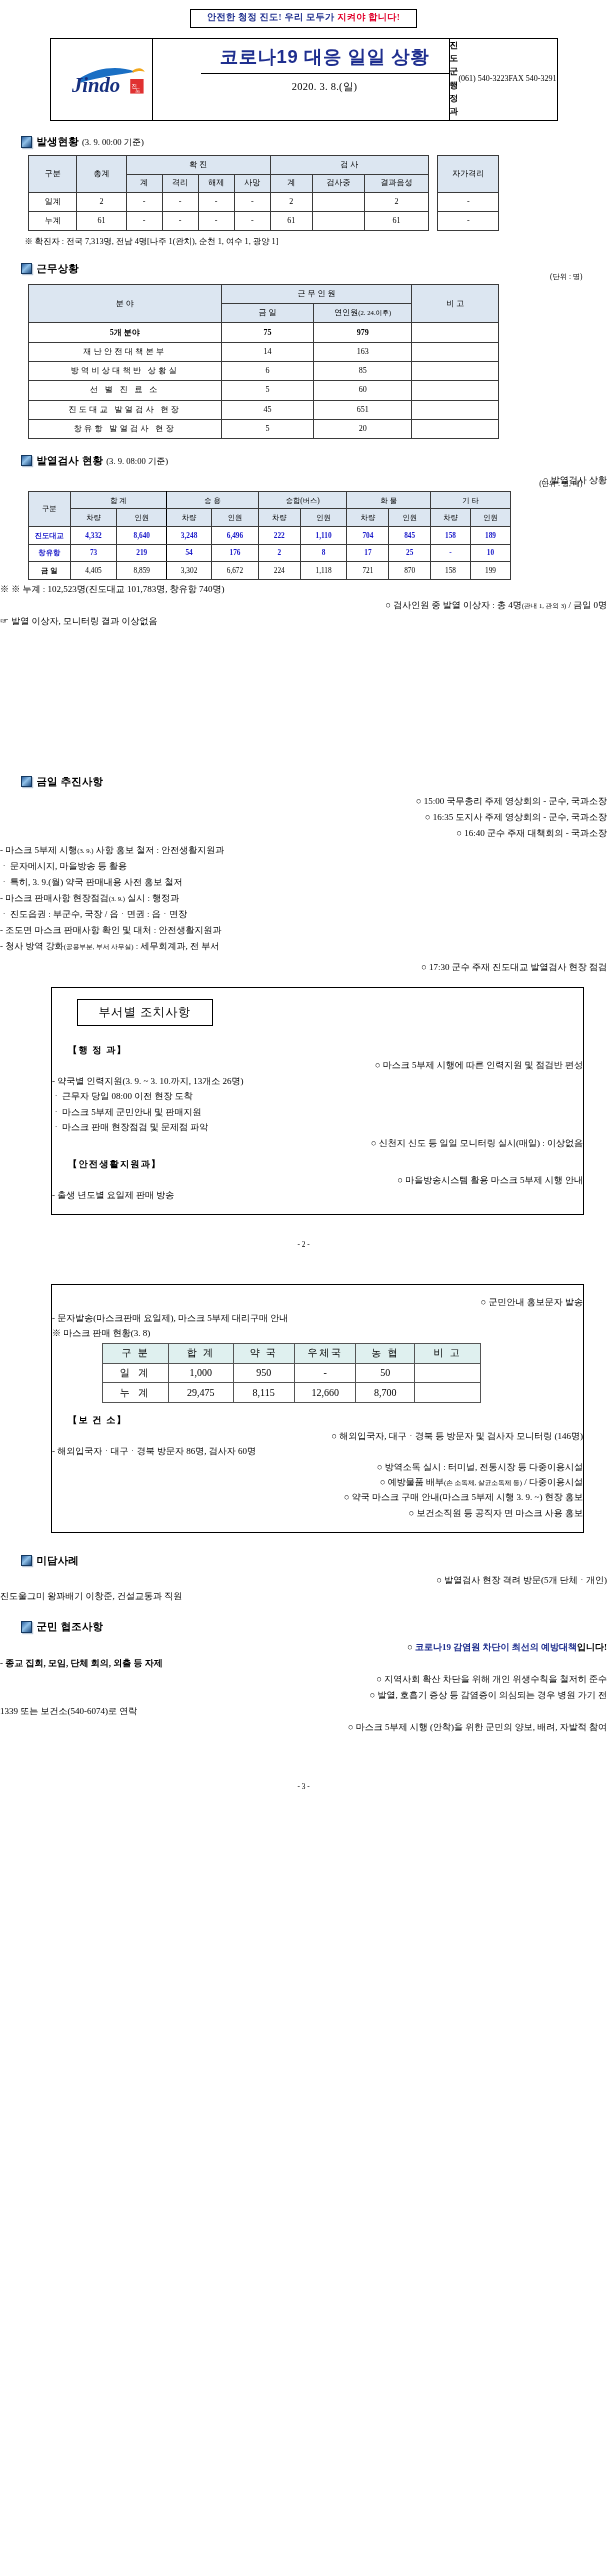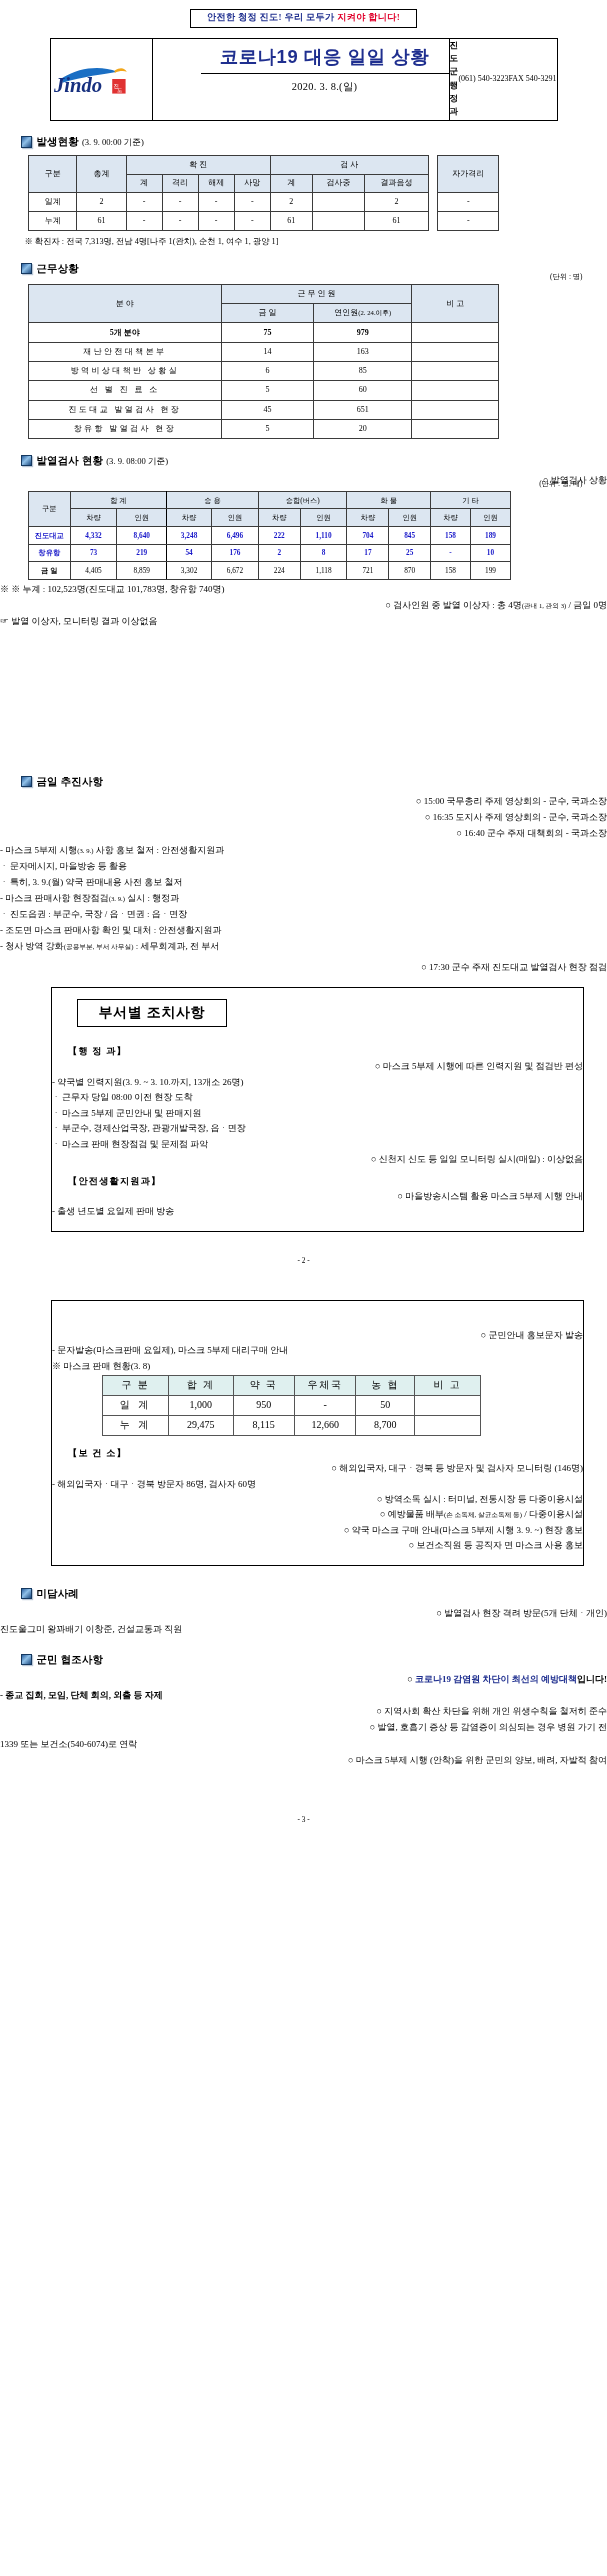--- a/index.html
+++ b/index.html
@@ -42,21 +42,21 @@
     width: 508px;
     border: 1.2px solid #000;
     display: flex;
     box-sizing: border-box;
   }
   .tb-logo {
     width: 101px;
     border-right: 0.6px solid #000;
     display: flex;
     align-items: center;
-    justify-content: flex-start;
+    justify-content: flex-end;
     padding: 3.7px 0;
   }
   .tb-mid {
     flex: 1;
     display: flex;
     flex-direction: column;
     padding-left: 48px;
   }
   .tb-maintitle {
     border-bottom: 0.6px solid #000;
@@ -200,22 +200,22 @@
   
   .deptbox {
     margin: 13.5px 23px 0 51px;
     border: 1.2px solid #000;
     padding: 8.6px 0 9.8px 0;
   }
   .deptbox-title {
     display: inline-block;
     border: 1.2px solid #000;
     font-family: "Liberation Sans", "DejaVu Sans", sans-serif;
-    font-weight: bold;
-    font-size: 14px;
+    font-weight: normal;
+    font-size: 12px;
     padding: 3.7px 21px 3.7px 21px;
     margin: 2.4px 0 9.8px 24.5px;
     letter-spacing: 0.6px;
   }
   .deptbox h4 {
     margin: 8.6px 0 2.4px 16px;
     font-size: 9.2px;
     font-weight: bold;
     letter-spacing: 1.2px;
   }
@@ -480,39 +480,38 @@
   </ul>
 
   <div class="deptbox">
     <div class="deptbox-title">부서별 조치사항</div>
     <h4>【행 정 과】</h4>
     <ul class="lst">
       <li class="lvl-circle">마스크 5부제 시행에 따른 인력지원 및 점검반 편성</li>
       <li class="lvl-dash">약국별 인력지원(3. 9. ~ 3. 10.까지, 13개소 26명)</li>
       <li class="lvl-dot">근무자 당일 08:00 이전 현장 도착</li>
       <li class="lvl-dot">마스크 5부제 군민안내 및 판매지원</li>
-      <li class="lvl-dot">부군수, 경제산업국장, 관광개발국장, 읍ᆞ면장</li>
       <li class="lvl-dot">마스크 판매 현장점검 및 문제점 파악</li>
       <li class="lvl-circle">신천지 신도 등 일일 모니터링 실시(매일) : 이상없음</li>
     </ul>
     <h4>【안전생활지원과】</h4>
     <ul class="lst">
       <li class="lvl-circle">마을방송시스템 활용 마스크 5부제 시행 안내</li>
       <li class="lvl-dash">출생 년도별 요일제 판매 방송</li>
     </ul>
   </div>
 
   <div class="pagenum">- 2 -</div>
 </div>
 
 <div class="pagebreak"></div>
 <div class="page">
 
   <div class="deptbox" style="margin-top:0">
-    <ul class="lst" style="margin-top:19px">
+    <ul class="lst" style="margin-top:3px">
       <li class="lvl-circle">군민안내 홍보문자 발송</li>
       <li class="lvl-dash">문자발송(마스크판매 요일제), 마스크 5부제 대리구매 안내</li>
       <li class="lvl-star">마스크 판매 현황(3. 8)</li>
     </ul>
 
     <table class="t" id="t-mask">
       <tbody>
           <tr>
         <th style="width:67px">구    분</th>
         <th style="width:64px">합   계</th>

